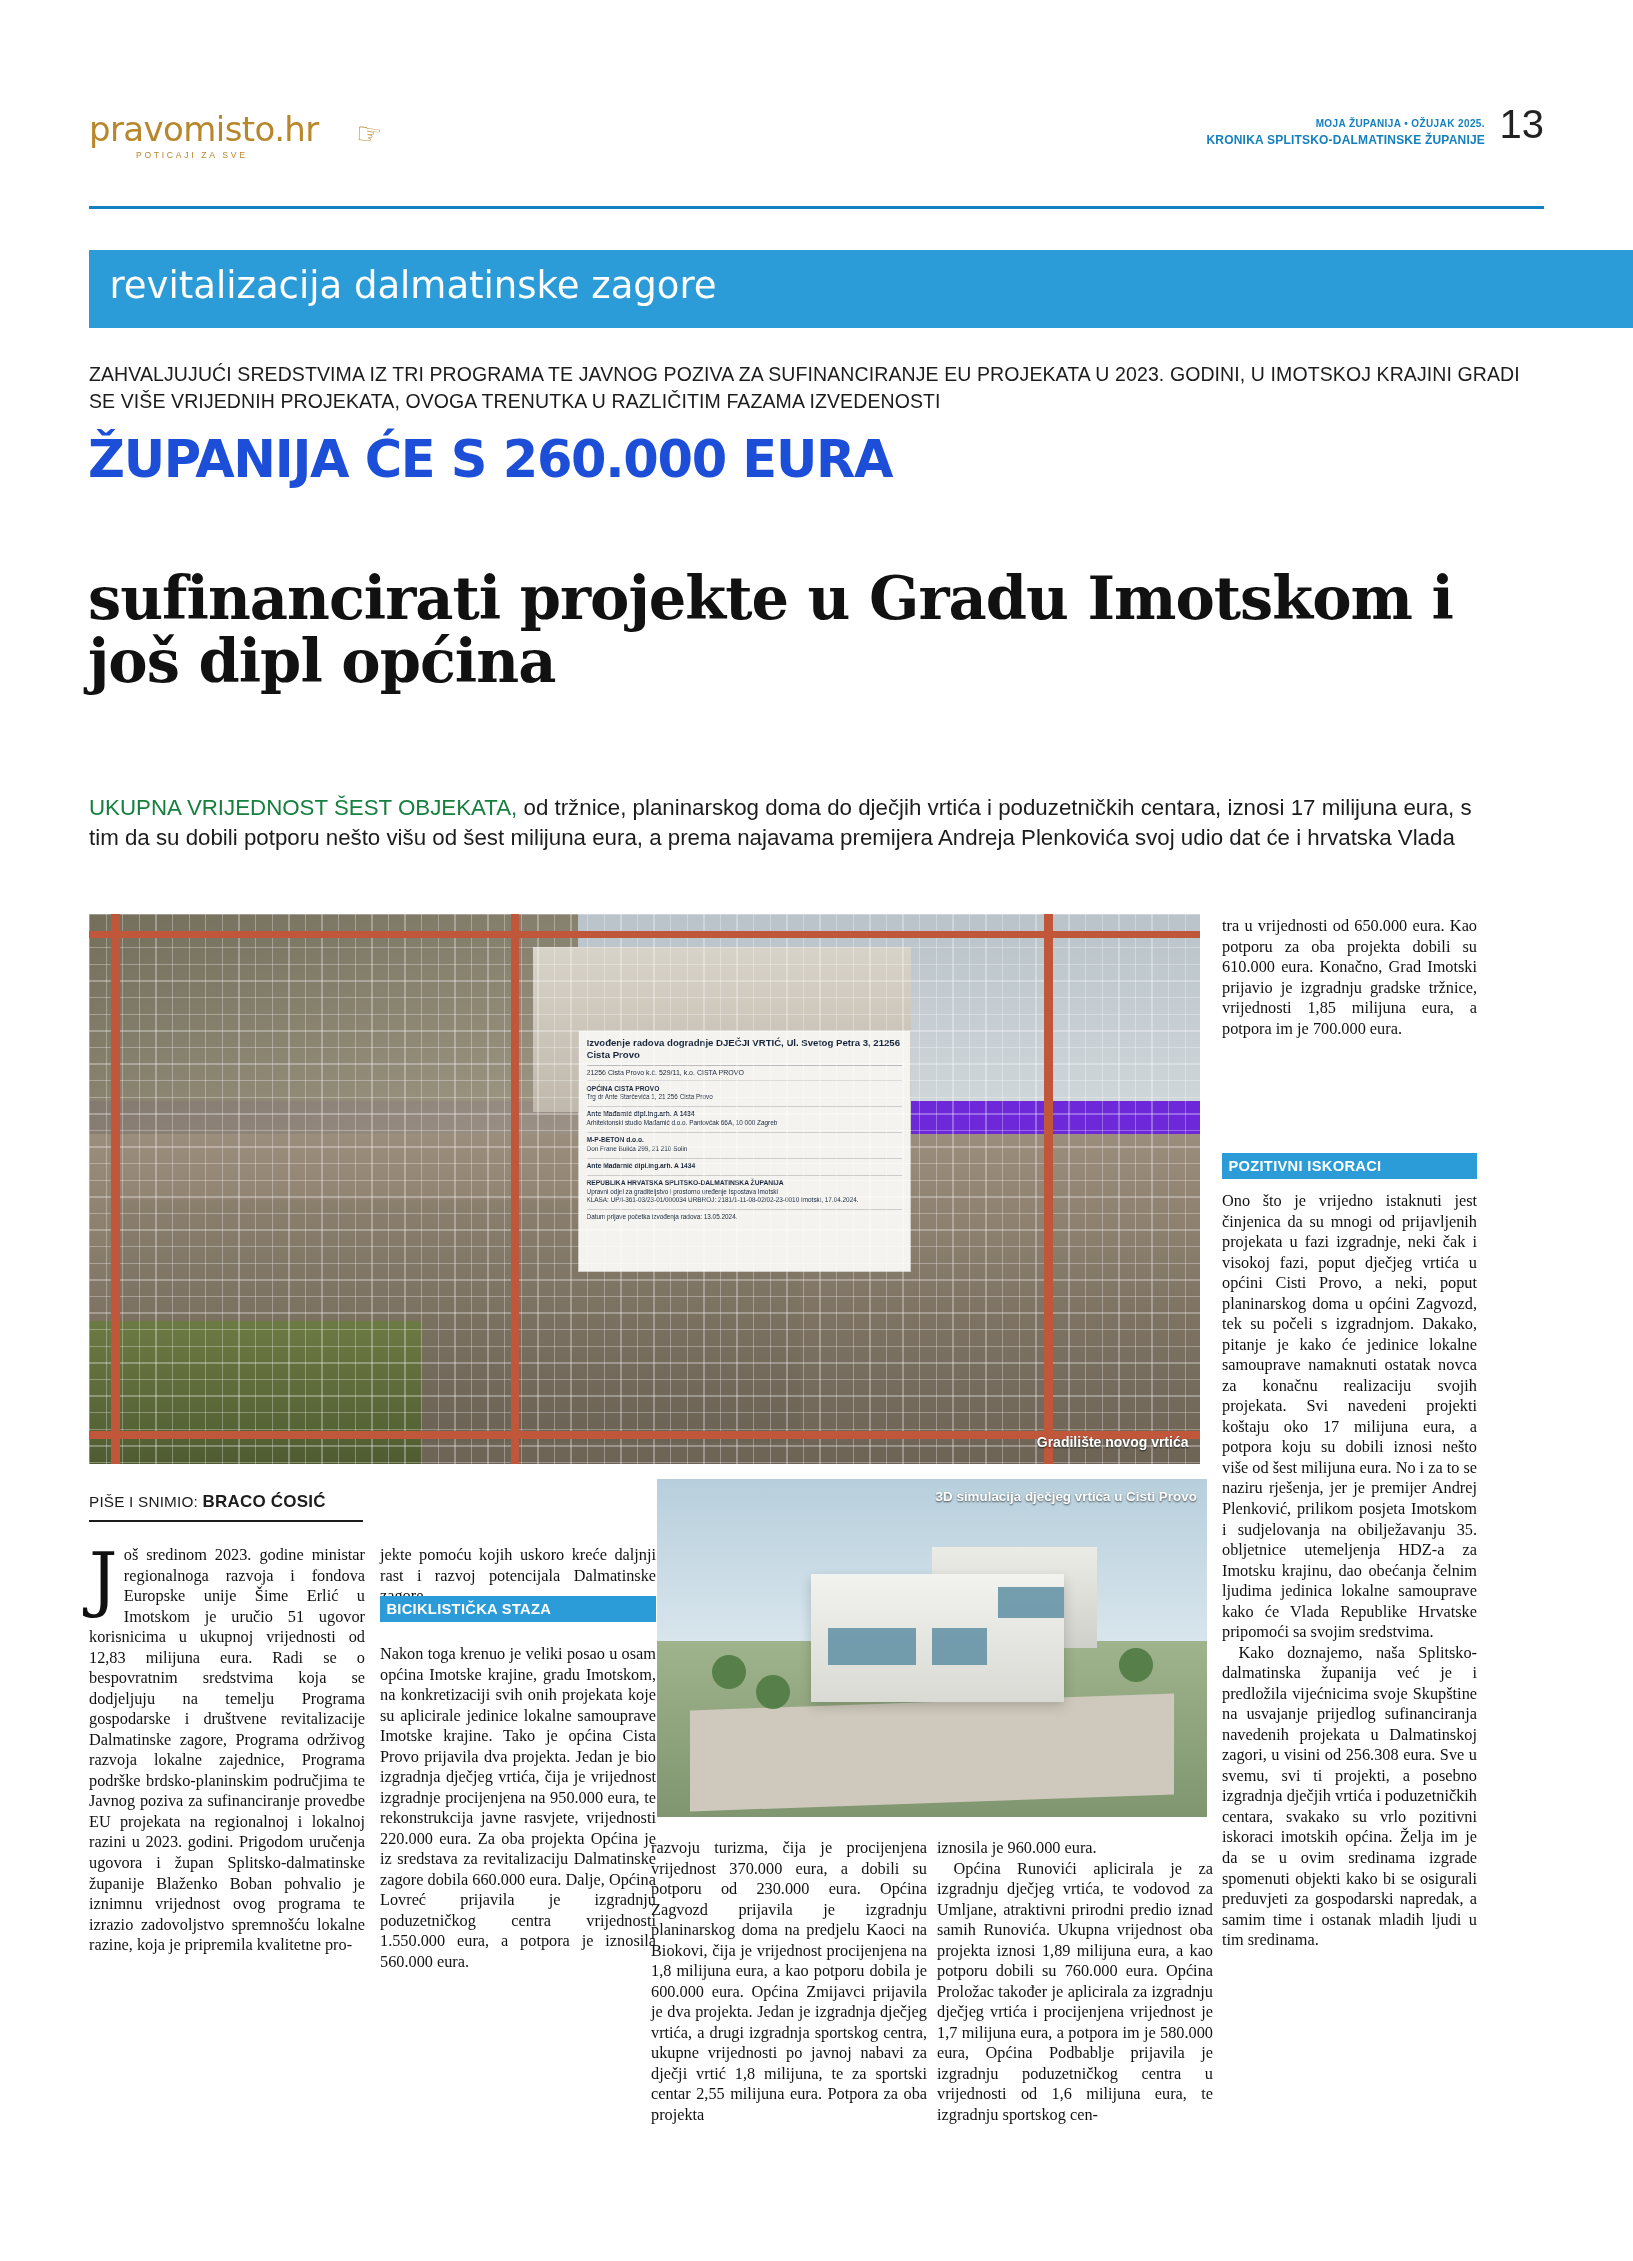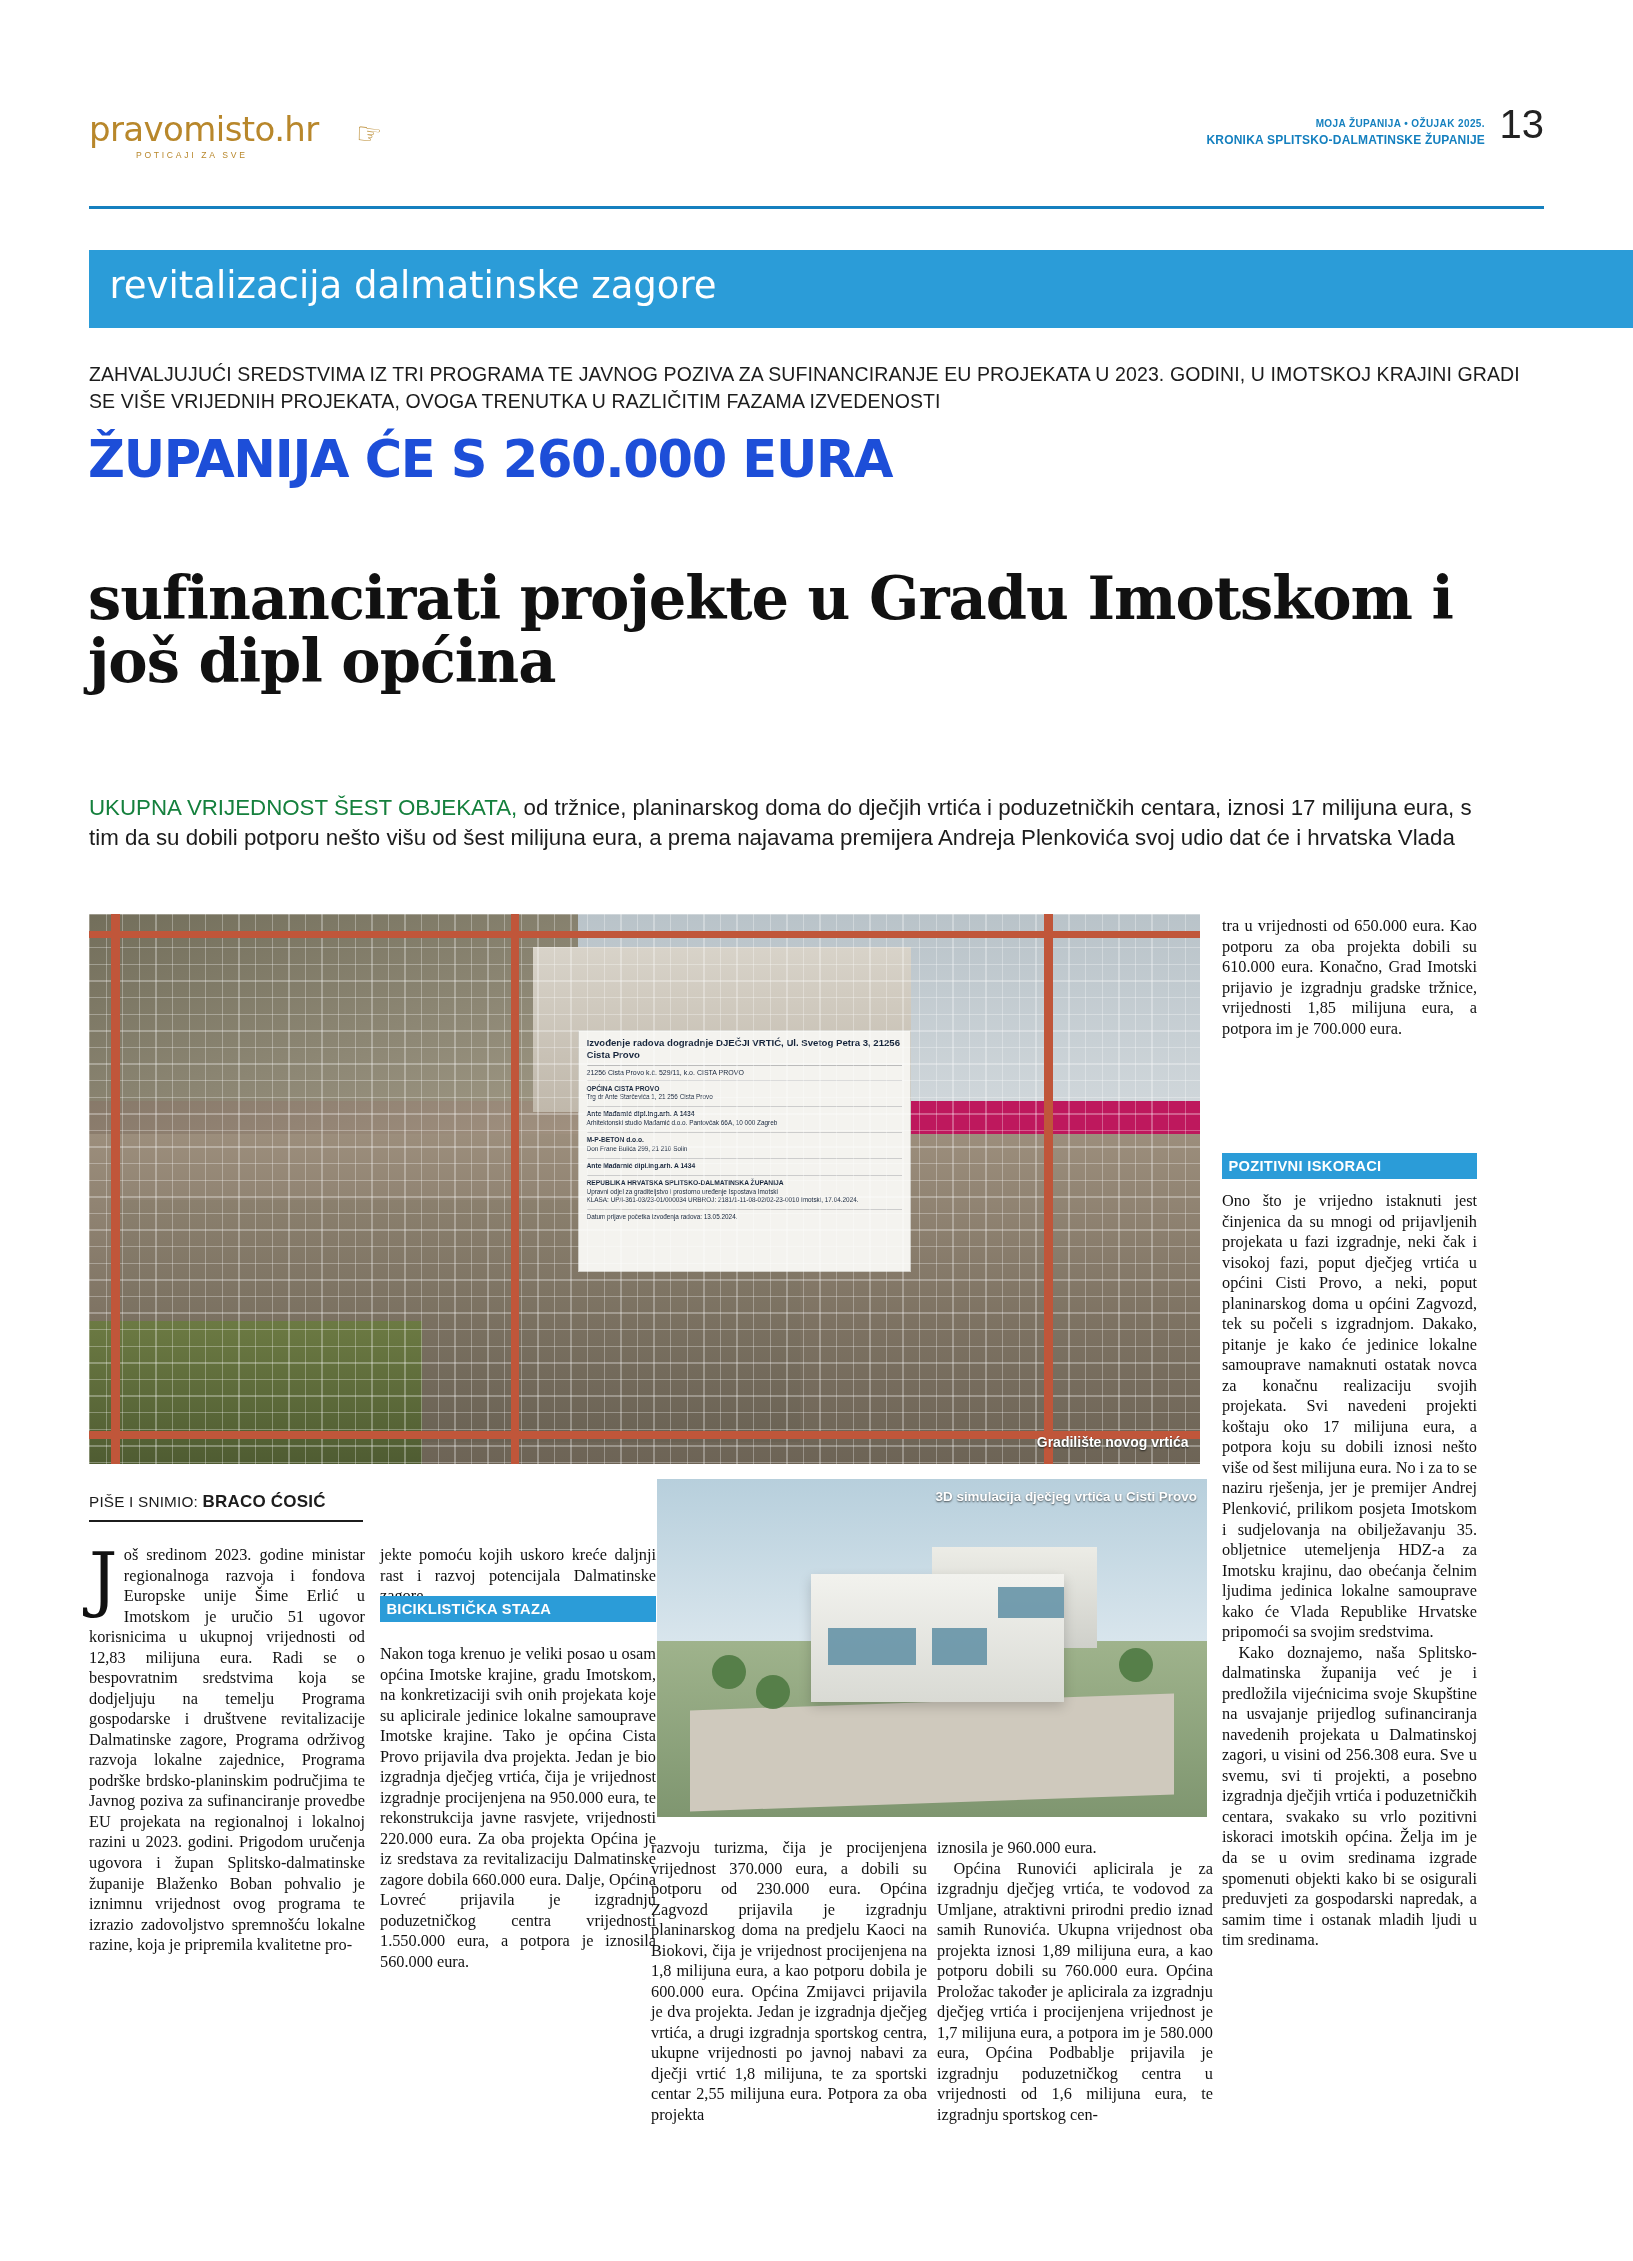--- a/index.html
+++ b/index.html
@@ -176,21 +176,21 @@
   }
 
   
   .photo-main {
     position: absolute;
     left: 89px;
     top: 914px;
     width: 1111px;
     height: 550px;
     overflow: hidden;
-    background: #be185d;
+    background: #6d28d9;
   }
   .ph-sky {
     position: absolute; left:0; top:0; width:100%; height:34%;
     background: linear-gradient(#b9c3c9, #cfd6da);
   }
   .ph-trees {
     position:absolute; left:0; top:0; width:44%; height:46%;
     background: linear-gradient(160deg,#6f6a55,#8d8672 60%,#a39b85);
     opacity:.95;
   }

